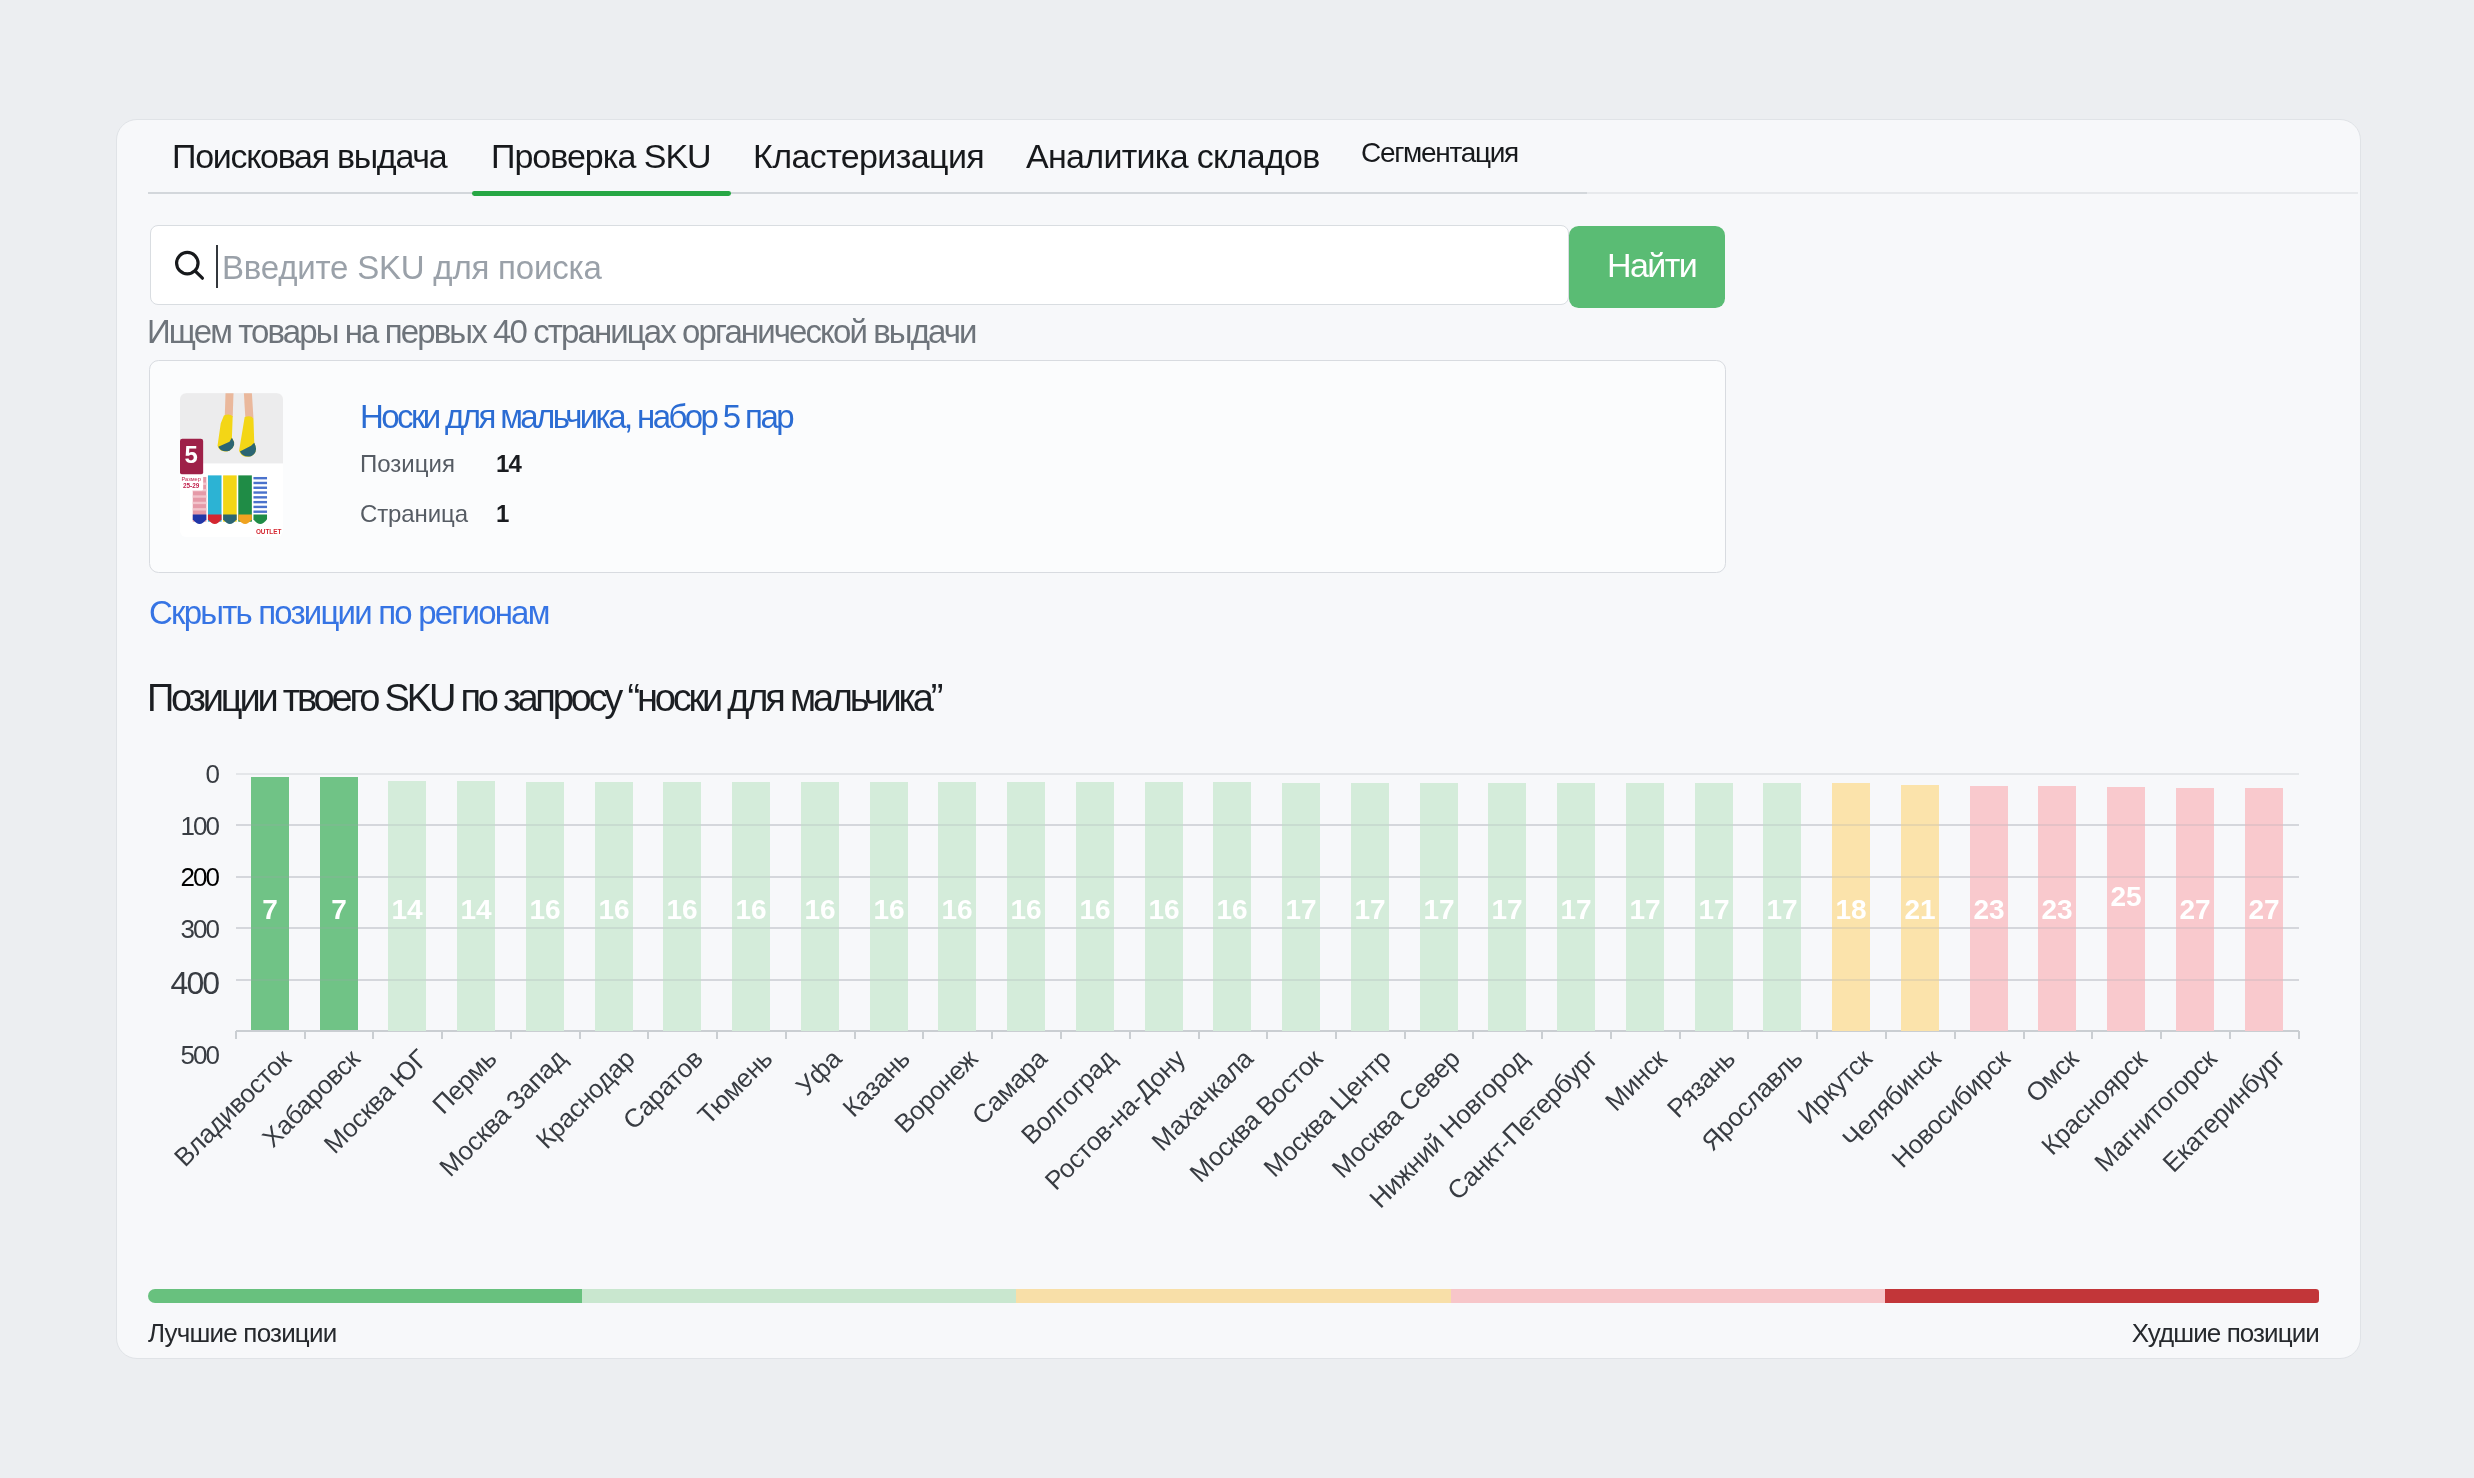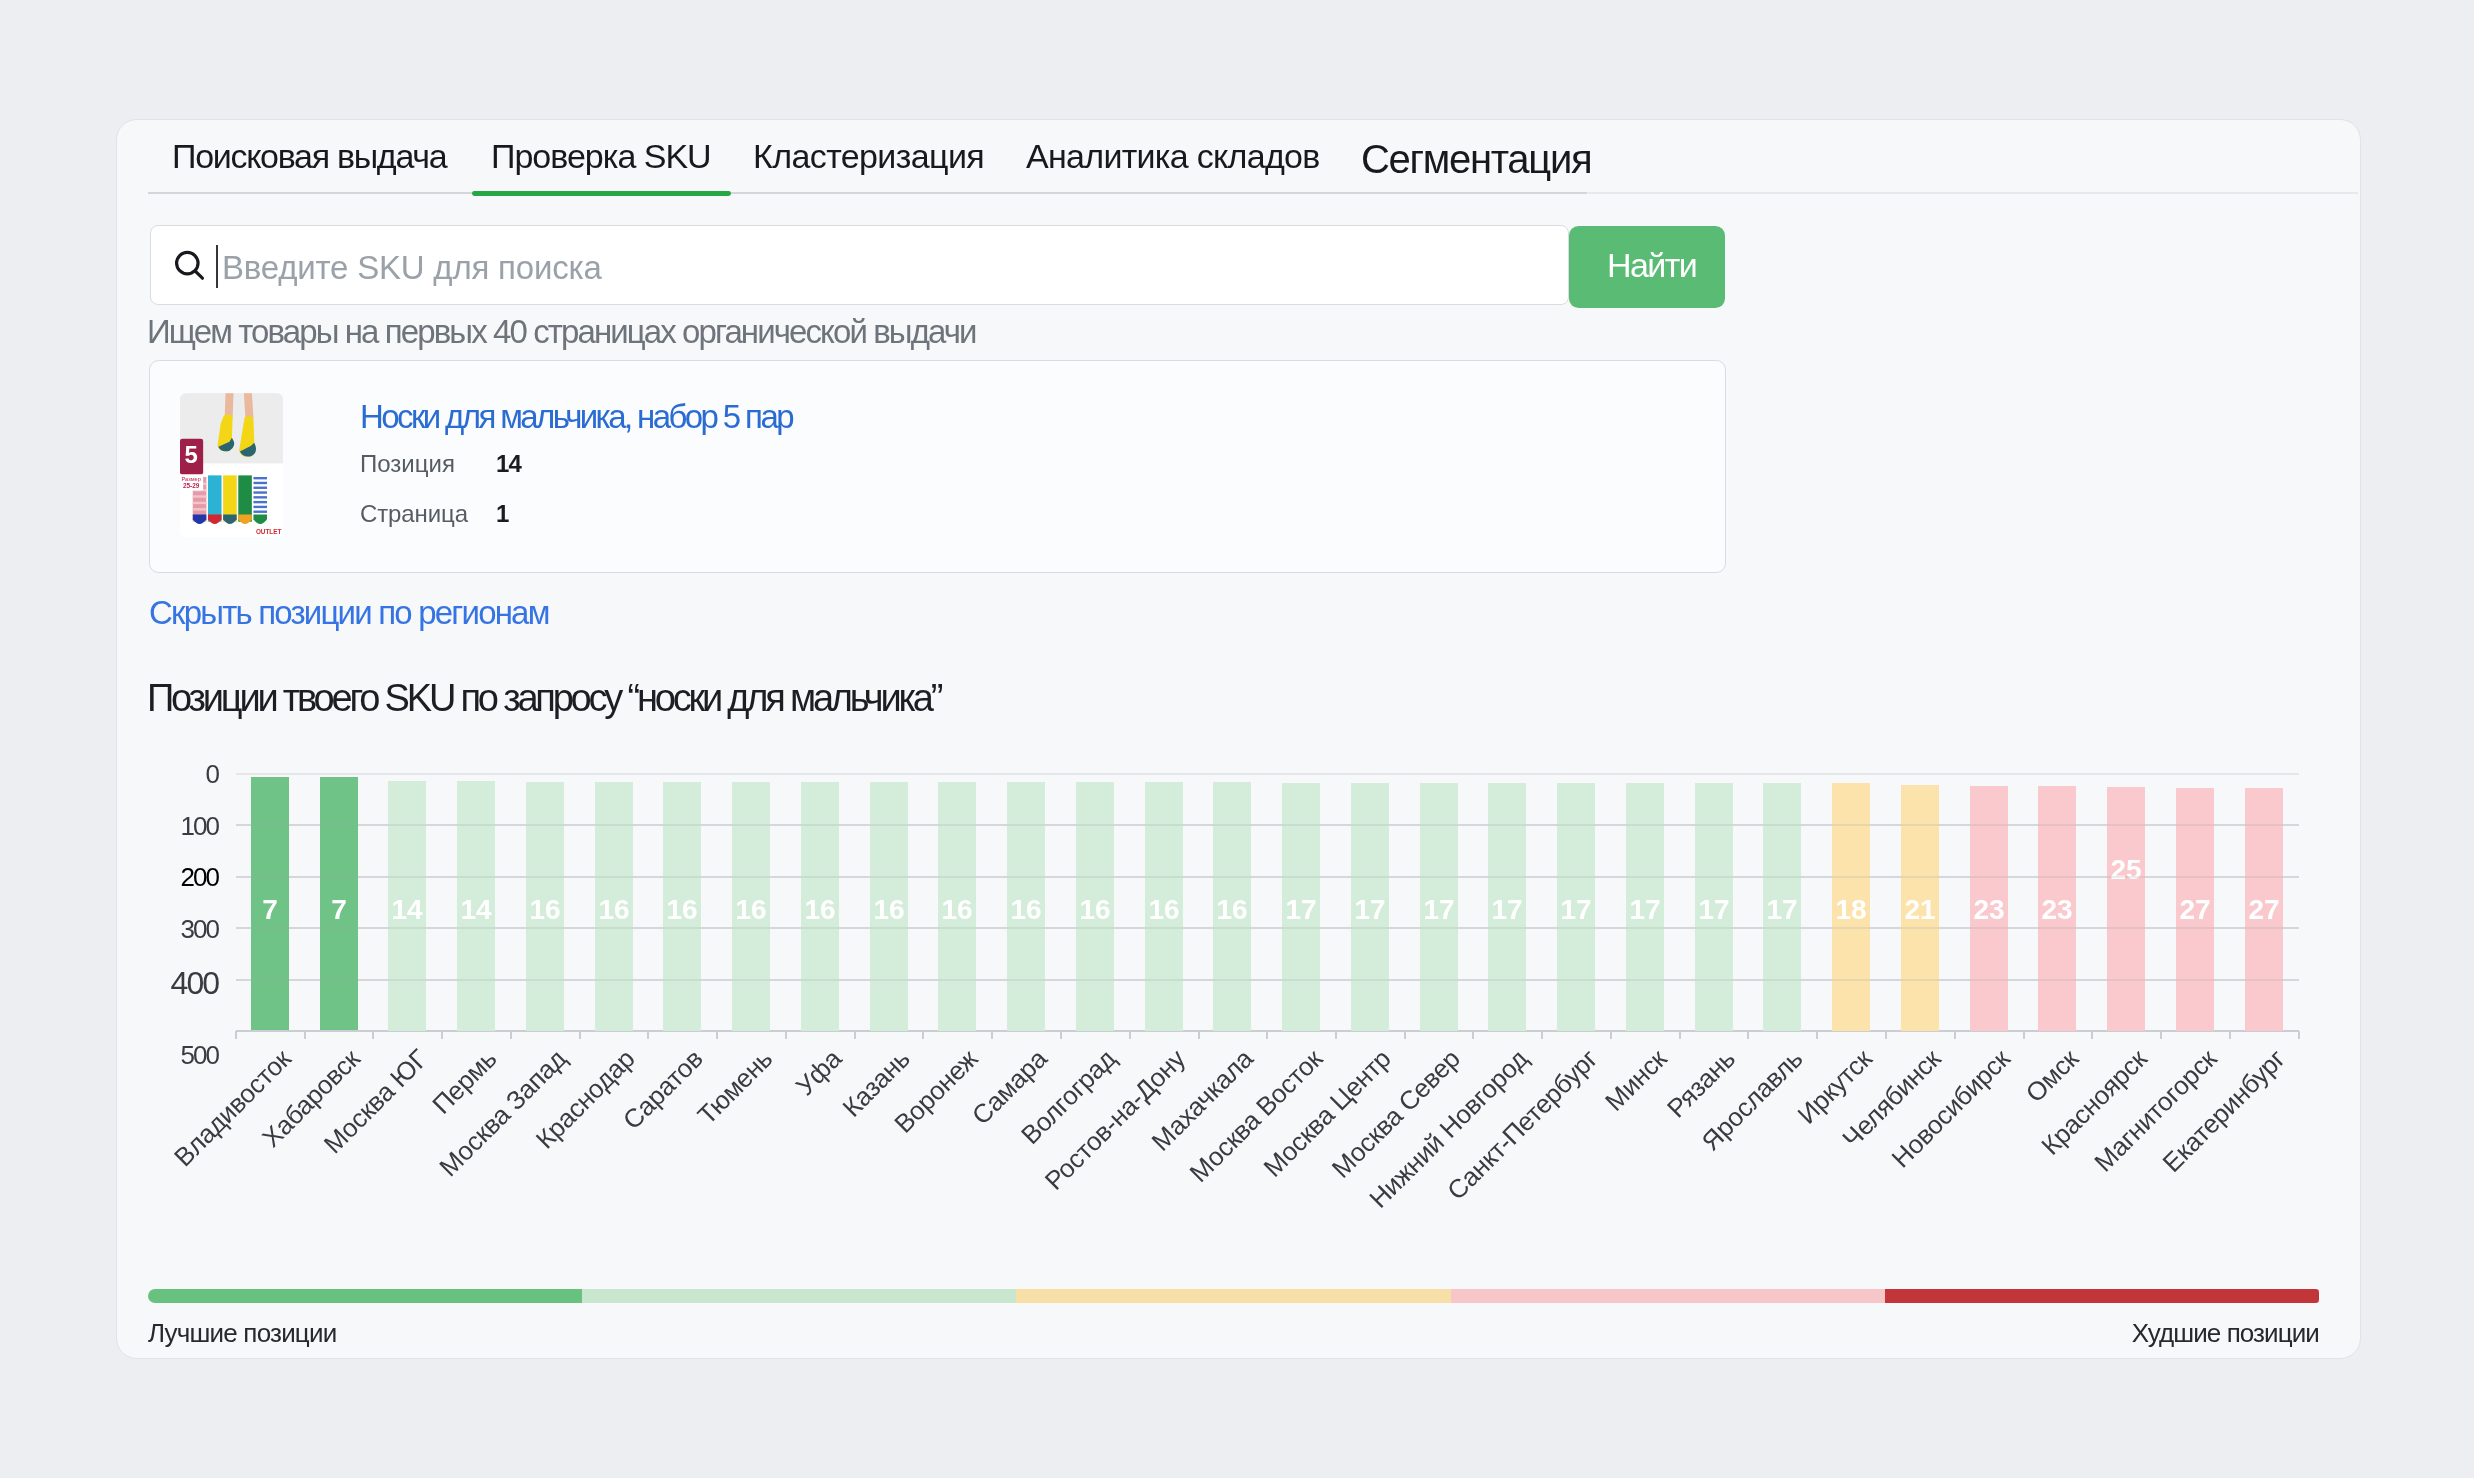--- a/index.html
+++ b/index.html
@@ -13,21 +13,21 @@
 .xlab{position:absolute;font-size:26px;letter-spacing:-0.3px;color:#383c42;white-space:nowrap;transform:rotate(-45deg);transform-origin:100% 0;line-height:1;}
 </style></head><body>
 <div id="card"></div>
 <div class="abs" style="left:148px;top:192px;width:2210px;height:1.6px;background:#e7e9ec;"></div>
 <div class="abs" style="left:148px;top:192px;width:1439px;height:1.6px;background:#d3d7db;"></div>
 <div class="abs" style="left:472px;top:191px;width:259px;height:4.8px;background:#27a744;border-radius:2.4px;"></div>
 <span class="t" style="left:172px;top:139px;font-size:34px;font-weight:400;color:#17191c;letter-spacing:-1.3px;">Поисковая выдача</span>
 <span class="t" style="left:491px;top:139px;font-size:34px;font-weight:400;color:#17191c;letter-spacing:-1px;">Проверка SKU</span>
 <span class="t" style="left:753px;top:139px;font-size:34px;font-weight:400;color:#17191c;letter-spacing:-0.6px;">Кластеризация</span>
 <span class="t" style="left:1026px;top:139px;font-size:34px;font-weight:400;color:#17191c;letter-spacing:-0.7px;">Аналитика складов</span>
-<span class="t" style="left:1361px;top:139px;font-size:40px;font-weight:400;color:#17191c;letter-spacing:-1.3px;">Сегментация</span>
+<span class="t" style="left:1361px;top:139px;font-size:28px;font-weight:400;color:#17191c;letter-spacing:-1.3px;">Сегментация</span>
 <div class="abs" style="left:150px;top:225px;width:1419px;height:80px;background:#fff;border:1.6px solid #d9dde1;border-radius:8px;box-sizing:border-box;"></div>
 <div class="abs" style="left:216px;top:245px;width:2.4px;height:43px;background:#33373c;"></div>
 <span class="t" style="left:222px;top:251px;font-size:33px;font-weight:400;color:#9aa1a9;letter-spacing:-0.2px;">Введите SKU для поиска</span>
 <svg class="abs" style="left:173px;top:248px" width="35" height="35" viewBox="0 0 44 44">
     <circle cx="18" cy="19" r="13.5" fill="none" stroke="#17191c" stroke-width="4"></circle>
     <line x1="28" y1="29" x2="37" y2="38" stroke="#17191c" stroke-width="4" stroke-linecap="round"></line>
   </svg>
 <div class="abs" style="left:1569px;top:226px;width:156px;height:82px;background:#5abc74;border-radius:9.6px;"></div>
 <span class="t" style="left:1607px;top:248px;font-size:34px;font-weight:400;color:#ffffff;letter-spacing:-1.6px;">Найти</span>
 <span class="t" style="left:147px;top:315px;font-size:33px;font-weight:400;color:#6e747b;letter-spacing:-1.9px;">Ищем товары на первых 40 страницах органической выдачи</span>
@@ -198,21 +198,21 @@
 <div class="bar" style="left:1901px;top:785px;width:38px;height:246px;background:#fbe3ab"></div>
 <span class="t" style="left:1901px;top:896px;width:38px;text-align:center;font-size:28px;font-weight:700;color:#fff;">21</span>
 <div class="xlab" style="right:548px;top:1045px;">Челябинск</div>
 <div class="bar" style="left:1970px;top:786px;width:38px;height:245px;background:#f9c9cd"></div>
 <span class="t" style="left:1970px;top:896px;width:38px;text-align:center;font-size:28px;font-weight:700;color:#fff;">23</span>
 <div class="xlab" style="right:479px;top:1045px;">Новосибирск</div>
 <div class="bar" style="left:2038px;top:786px;width:38px;height:245px;background:#f9c9cd"></div>
 <span class="t" style="left:2038px;top:896px;width:38px;text-align:center;font-size:28px;font-weight:700;color:#fff;">23</span>
 <div class="xlab" style="right:411px;top:1045px;">Омск</div>
 <div class="bar" style="left:2107px;top:787px;width:38px;height:244px;background:#f9c9cd"></div>
-<span class="t" style="left:2107px;top:856px;width:38px;text-align:center;font-size:28px;font-weight:700;color:#fff;">25</span>
+<span class="t" style="left:2107px;top:883px;width:38px;text-align:center;font-size:28px;font-weight:700;color:#fff;">25</span>
 <div class="xlab" style="right:342px;top:1045px;">Красноярск</div>
 <div class="bar" style="left:2176px;top:788px;width:38px;height:243px;background:#f9c9cd"></div>
 <span class="t" style="left:2176px;top:896px;width:38px;text-align:center;font-size:28px;font-weight:700;color:#fff;">27</span>
 <div class="xlab" style="right:273px;top:1045px;">Магнитогорск</div>
 <div class="bar" style="left:2245px;top:788px;width:38px;height:243px;background:#f9c9cd"></div>
 <span class="t" style="left:2245px;top:896px;width:38px;text-align:center;font-size:28px;font-weight:700;color:#fff;">27</span>
 <div class="xlab" style="right:204px;top:1045px;">Екатеринбург</div>
 <div class="abs" style="left:236px;top:824px;width:2063px;height:1.6px;background:rgba(160,166,173,0.22);"></div>
 <div class="abs" style="left:236px;top:876px;width:2063px;height:1.6px;background:rgba(160,166,173,0.22);"></div>
 <div class="abs" style="left:236px;top:927px;width:2063px;height:1.6px;background:rgba(160,166,173,0.22);"></div>

